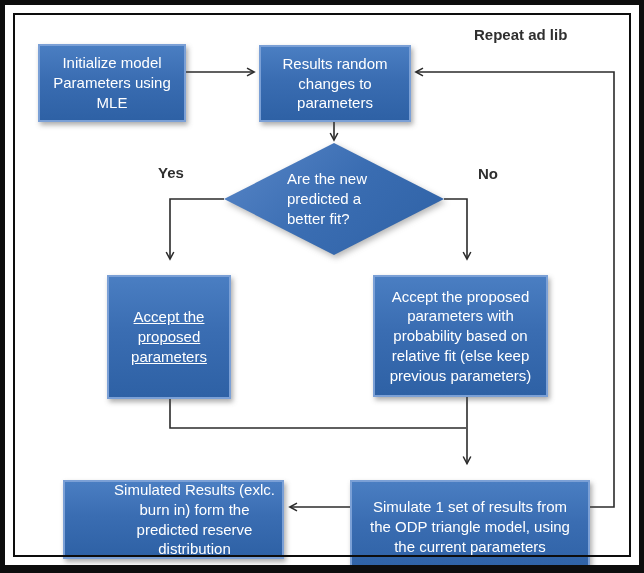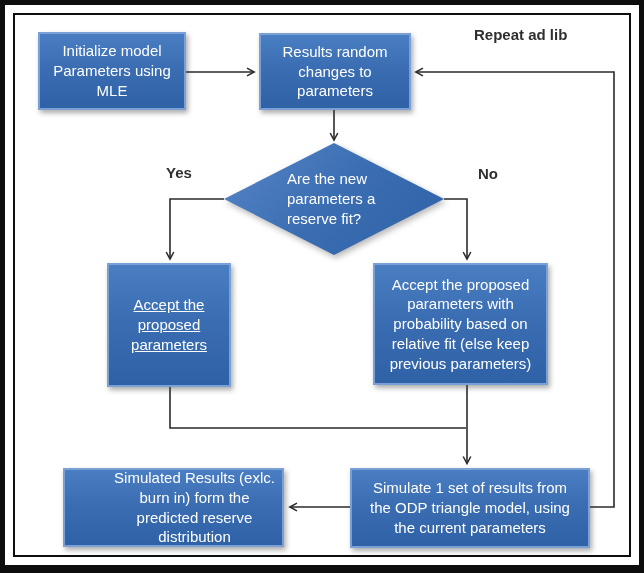--- a/index.html
+++ b/index.html
@@ -61,32 +61,33 @@
     align-items: center;
     justify-content: center;
     text-align: center;
     color: var(--node-text);
     font-size: 15px;
     line-height: 1.32;
     background: linear-gradient(180deg, var(--node-fill-top) 0%, var(--node-fill-mid) 45%, var(--node-fill-bottom) 100%);
     border: 2px solid var(--node-border);
     box-shadow: 2px 3px 5px rgba(70,70,70,0.45);
     z-index: 2;
+    margin-top: 12px;
   }
   .node .txt { display: inline-block; }
 
   #node-initialize { left: 38px;  top: 32px;  width: 148px; height: 78px; }
   #node-initialize .txt { max-width: 126px; }
   #node-propose    { left: 259px; top: 33px;  width: 152px; height: 77px; }
   #node-propose .txt { max-width: 122px; }
   #node-accept-yes { left: 107px; top: 263px; width: 124px; height: 124px; text-decoration: underline; }
   #node-accept-yes .txt { max-width: 100px; }
   #node-accept-no  { left: 373px; top: 263px; width: 175px; height: 122px; }
   #node-accept-no .txt { max-width: 170px; }
-  #node-simulate   { left: 350px; top: 468px; width: 240px; height: 80px; }
+  #node-simulate   { left: 350px; top: 468px; width: 240px; height: 94px; }
   #node-simulate .txt { max-width: 212px; }
   #node-results    { left: 63px;  top: 468px; width: 221px; height: 79px; padding-left: 42px; }
   #node-results .txt { max-width: 190px; }
 
   .diamond-wrap {
     position: absolute;
     left: 224px;
     top: 143px;
     width: 220px;
     height: 112px;
@@ -109,21 +110,21 @@
   .diamond .txt { display: inline-block; max-width: 94px; }
 
   .edge-label {
     position: absolute;
     color: var(--label-text);
     font-size: 15px;
     font-weight: 600;
     z-index: 3;
     white-space: nowrap;
   }
-  #label-yes    { left: 166px; top: 164px; text-align: center; }
+  #label-yes    { left: 158px; top: 164px; text-align: center; }
   #label-no     { left: 478px; top: 165px; }
   #label-repeat { left: 474px; top: 26px; }
 </style>
 </head>
 <body>
 
 <div class="stage">
 
   <svg class="connector-layer" width="644" height="573" viewBox="0 0 644 573" xmlns="http://www.w3.org/2000/svg">
     <defs>
@@ -144,21 +145,21 @@
   <div class="node" id="node-initialize">
     <span class="txt">Initialize model Parameters using MLE</span>
   </div>
 
   <div class="node" id="node-propose">
     <span class="txt">Results random changes to parameters</span>
   </div>
 
   <div class="diamond-wrap">
     <div class="diamond">
-      <span class="txt">Are the new parameters a reserve fit?</span>
+      <span class="txt">Are the new predicted a better fit?</span>
     </div>
   </div>
 
   <div class="node" id="node-accept-yes">
     <span class="txt">Accept the proposed parameters</span>
   </div>
 
   <div class="node" id="node-accept-no">
     <span class="txt">Accept the proposed parameters with probability based on relative fit (else keep previous parameters)</span>
   </div>

